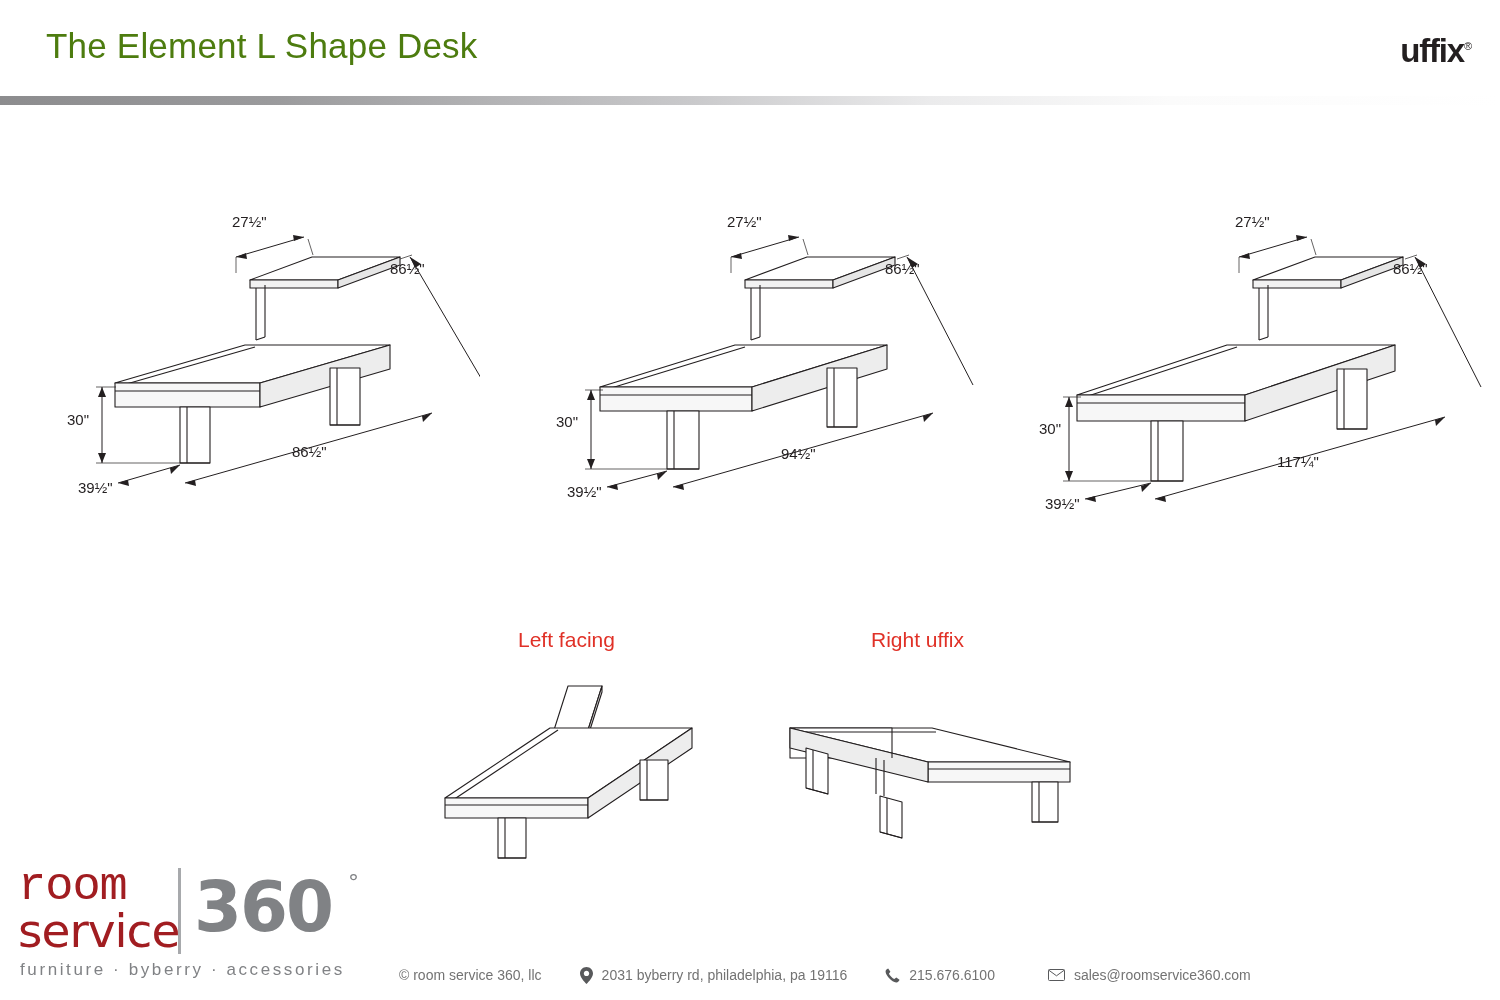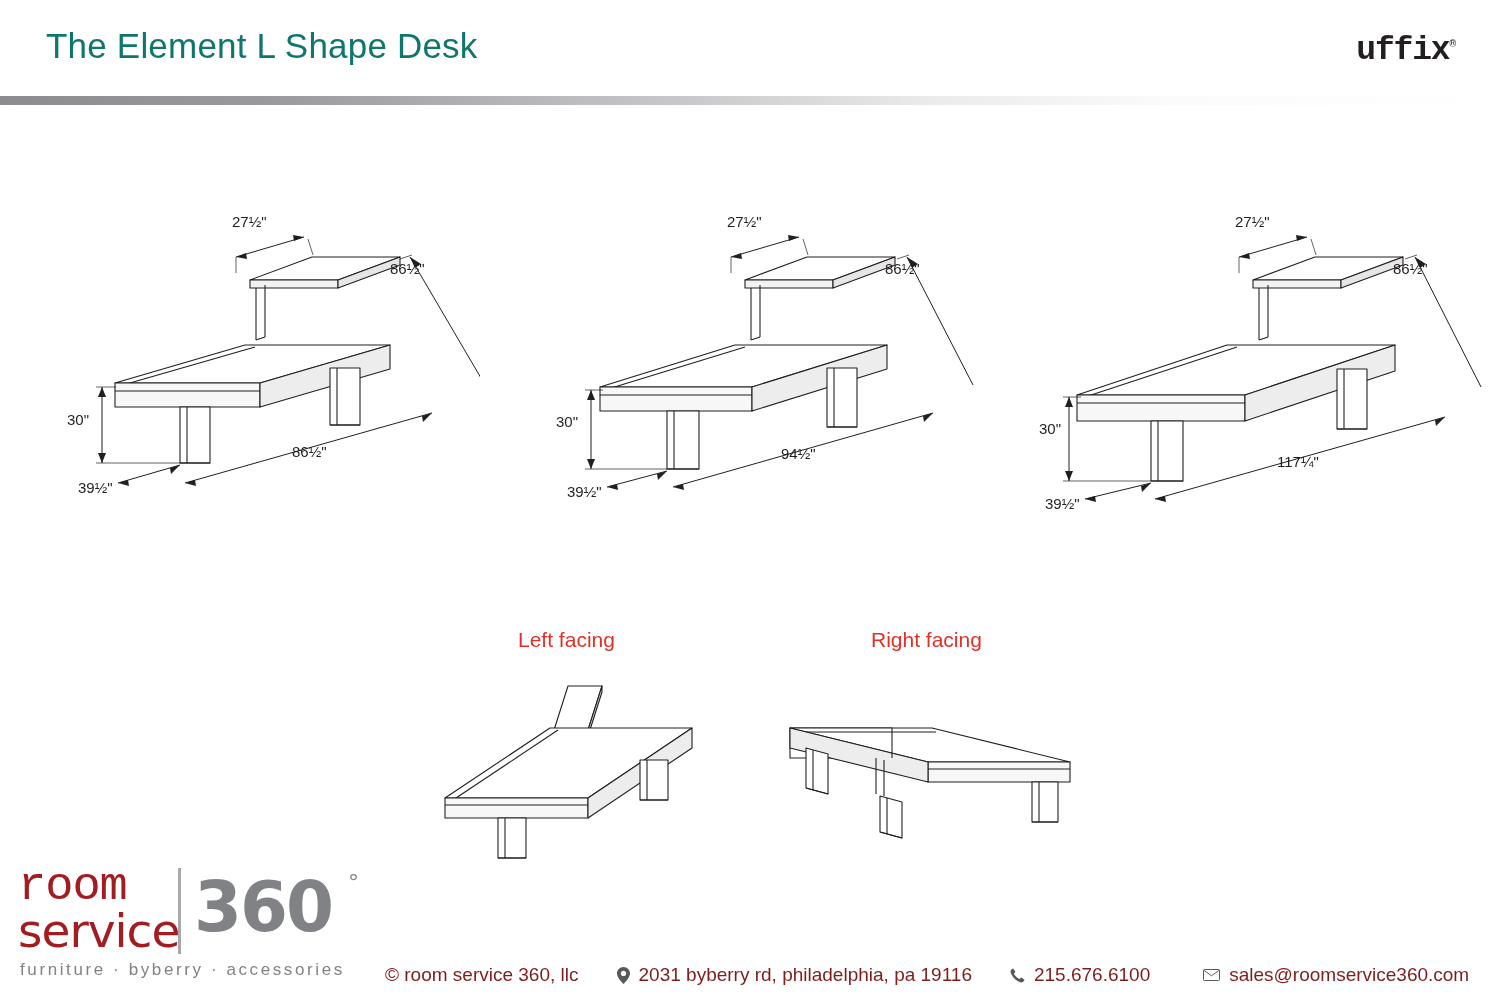--- a/index.html
+++ b/index.html
@@ -20,33 +20,33 @@
     position: absolute;
     left: 0; top: 0;
     width: 1500px;
     height: 96px;
   }
   #page-title {
     position: absolute;
     left: 46px;
     top: 26px;
     font-size: 35px;
-    color: #0f766e;
+    color: #4d7c0f;
     letter-spacing: 0.2px;
     white-space: nowrap;
   }
   #brand-logo {
     position: absolute;
-    right: 44px;
+    right: 28px;
     top: 32px;
     font-size: 33px;
     font-weight: bold;
     color: #231f20;
     letter-spacing: -1.2px;
-    font-family: Liberation Mono, monospace;
+    font-family: Liberation Sans, sans-serif;
   }
   #brand-logo .reg {
     font-size: 11px;
     vertical-align: super;
     font-weight: normal;
     letter-spacing: 0;
   }
   #header-rule {
     position: absolute;
     left: 0;
@@ -150,27 +150,27 @@
     left: 2px;
     top: 96px;
     font-size: 17px;
     color: #808285;
     letter-spacing: 2.6px;
     font-family: "Liberation Sans", sans-serif;
     white-space: nowrap;
   }
   #footer-info {
     position: absolute;
-    left: 385px;
+    left: 399px;
     bottom: 12px;
     height: 26px;
     display: flex;
     align-items: center;
-    font-size: 19px;
-    color: #7f1d1d;
+    font-size: 14px;
+    color: #737373;
     white-space: nowrap;
   }
   .fi-item {
     display: flex;
     align-items: center;
     margin-right: 38px;
   }
   .fi-item:last-child { margin-right: 0; padding-left: 15px; }
   .fi-icon {
     display: inline-flex;
@@ -356,21 +356,21 @@
       </g>
     </svg>
     <div class="dim-label" style="left:180px; top:-22px;">27½"</div>
     <div class="dim-label" style="left:338px; top:25px;">86½"</div>
     <div class="dim-label" style="left:-16px; top:185px;">30"</div>
     <div class="dim-label" style="left:-10px; top:260px;">39½"</div>
     <div class="dim-label" style="left:222px; top:218px;">117¼"</div>
   </div>
 
   <div class="facing-label" style="left:518px; top:523px;">Left facing</div>
-  <div class="facing-label" style="left:871px; top:523px;">Right facing</div>
+  <div class="facing-label" style="left:871px; top:523px;">Right uffix</div>
 
   <div class="figure" style="left:430px; top:565px; width:290px; height:200px;">
     <svg class="fig-svg" width="290" height="200" viewBox="0 0 290 200">
       <g fill="none" stroke="#231f20" stroke-width="1.1" stroke-linejoin="round">
         <polygon points="124,60 138,16 172,16 158,60" fill="#ffffff"></polygon>
         <polygon points="124,60 158,60 158,66 124,66" fill="#f2f2f2"></polygon>
         <polygon points="158,60 172,16 172,22 158,66" fill="#e8e8e8"></polygon>
         <line x1="131" y1="66" x2="131" y2="110"></line>
         <line x1="140" y1="64" x2="140" y2="108"></line>
         <polygon points="15,128 120,58 262,58 158,128" fill="#ffffff"></polygon>

